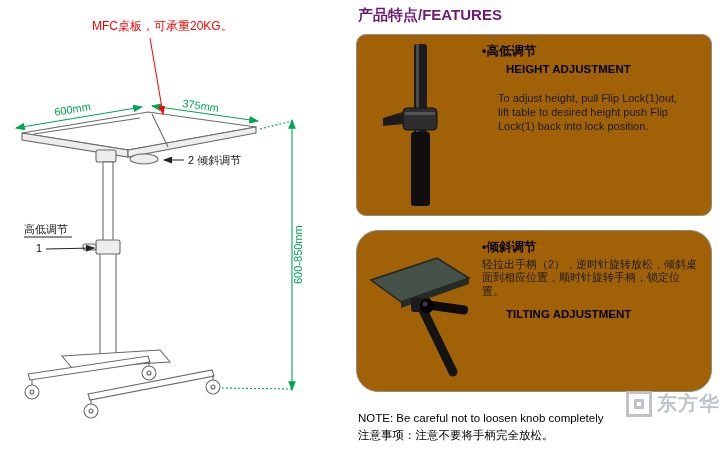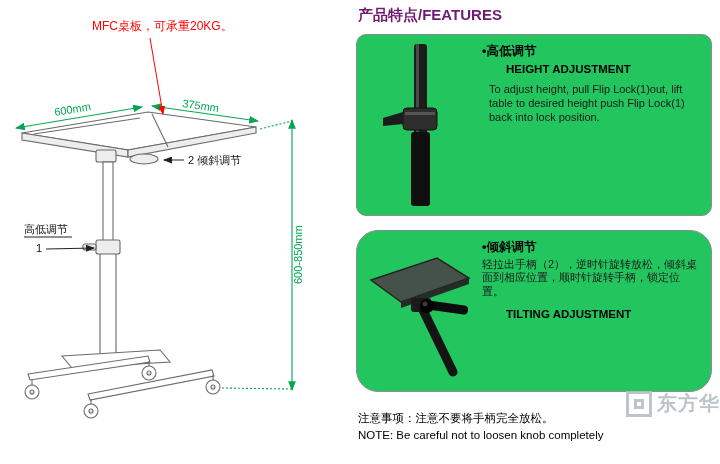--- a/index.html
+++ b/index.html
@@ -11,29 +11,29 @@
   .sketch-fill{stroke:#6a6a6a;stroke-width:1.1;fill:#ededed;}
   .dim{stroke:#00a650;stroke-width:1.1;fill:none;}
   .dim-text{fill:#00a650;font-size:11px;font-family:"Liberation Sans",sans-serif;}
   .anno-red{fill:#ff0000;font-size:12px;font-family:"Liberation Sans",sans-serif;}
   .anno-black{fill:#111;font-size:11px;font-family:"Liberation Sans",sans-serif;}
   .redline{stroke:#ff0000;stroke-width:1;fill:none;}
   .blackline{stroke:#222;stroke-width:1;fill:none;}
   
   .features-title{position:absolute;left:358px;top:6px;font-size:15px;font-weight:bold;color:#701a75;}
   .feature-box{position:absolute;left:356px;width:356px;border:1.5px solid #8c8c8c;border-radius:10px;
-               background:#22c55e;box-sizing:border-box;display:flex;padding:9px 10px;}
+               background:#a16207;box-sizing:border-box;display:flex;padding:9px 10px;}
   .feature-box.box1{top:34px;height:182px;}
   .feature-box.box2{top:230px;height:162px;border-radius:22px;}
   .photo{width:105px;flex:0 0 105px;margin-right:10px;}
   .ftext{flex:1;font-size:11px;line-height:1.25;color:#1a1a1a;}
   .ftext .cn-title{font-weight:bold;font-size:12.5px;color:#000;margin:0 0 2px 0;}
   .ftext .cn-body{margin:0 0 8px 0;}
   .ftext .en-title{font-weight:bold;font-size:11.5px;color:#000;margin:0 0 2px 0;padding-left:24px;}
-  .ftext .en-body{margin:7px;}
+  .ftext .en-body{margin:16px;}
   
   .note{position:absolute;left:358px;top:410px;font-size:11.5px;color:#000;line-height:1.5;}
   .note p{margin:0;}
   
   .logo{position:absolute;left:626px;top:390px;display:flex;align-items:center;opacity:0.9;}
   .logo-square{width:26px;height:26px;border:3px solid #b7bec4;box-sizing:border-box;
                display:flex;align-items:center;justify-content:center;margin-right:5px;}
   .logo-square .inner{width:10px;height:10px;border:3px solid #b7bec4;box-sizing:border-box;}
   .logo-text{font-family:"DejaVu Serif","Liberation Serif",serif;font-weight:bold;
              font-size:20px;color:#b7bec4;letter-spacing:1px;white-space:nowrap;}
@@ -158,22 +158,22 @@
       </svg>
     </div>
     <div class="ftext">
       <p class="cn-title">•倾斜调节</p>
       <p class="cn-body">轻拉出手柄（2），逆时针旋转放松，倾斜桌面到相应位置，顺时针旋转手柄，锁定位置。</p>
       <p class="en-title">TILTING  ADJUSTMENT</p>
     </div>
   </div>
 
   <div class="note">
+    <p>NOTE: Be careful not to loosen knob completely</p>
     <p>注意事项：注意不要将手柄完全放松。</p>
-    <p>NOTE: Be careful not to loosen knob completely</p>
   </div>
 
   <div class="logo">
     <div class="logo-square">
       <div class="inner"></div>
     </div>
     <div class="logo-text">东方华奥</div>
   </div>
 
 </div>

